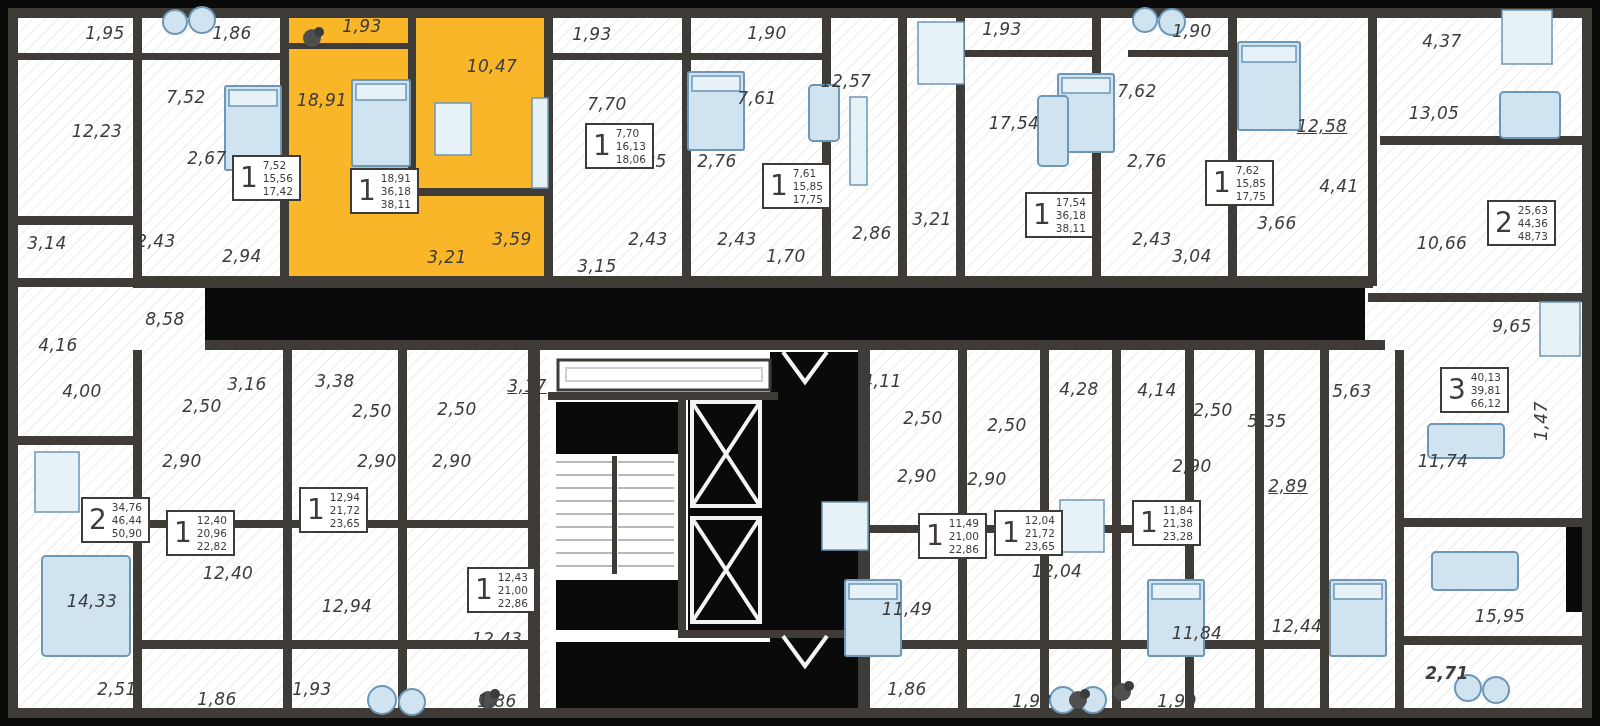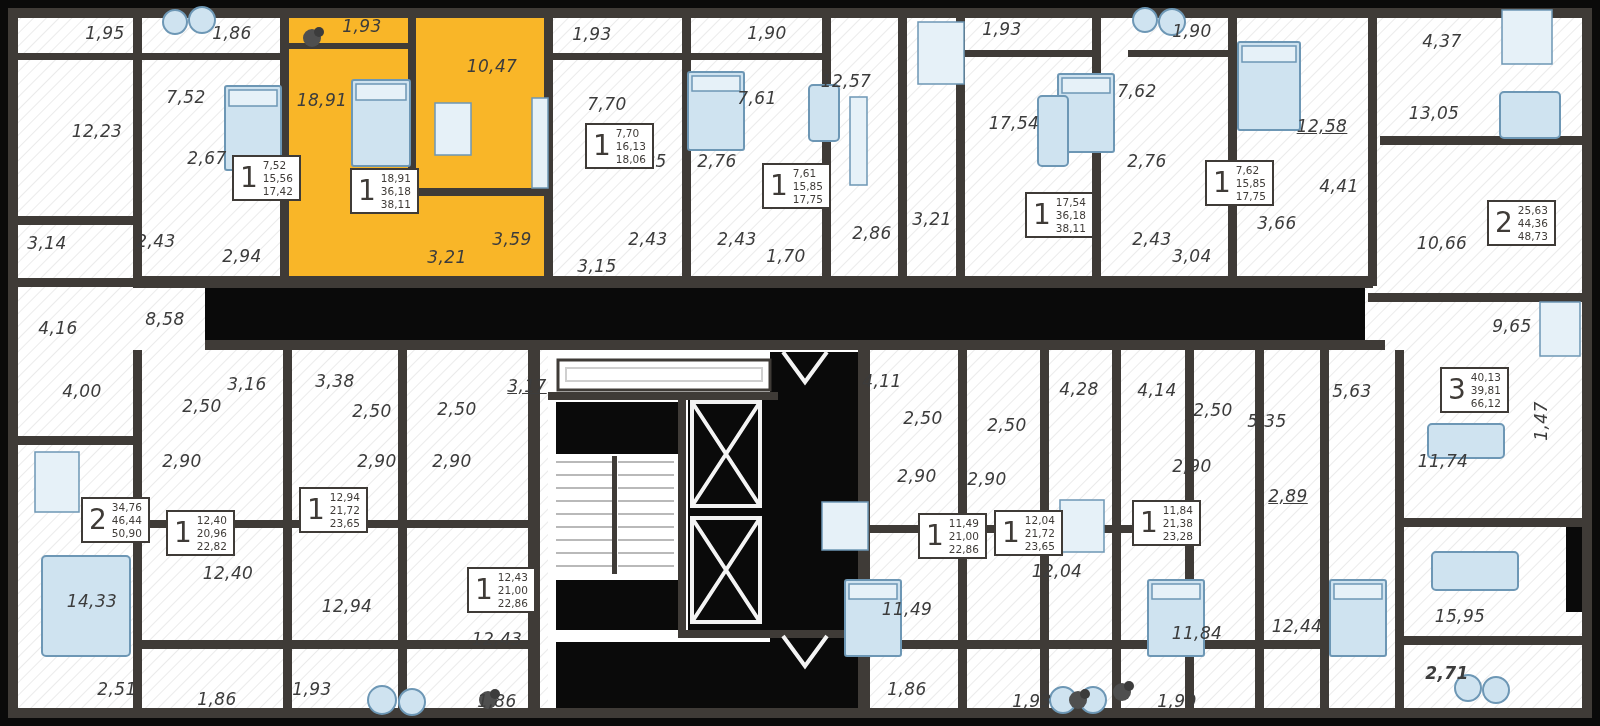--- a/index.html
+++ b/index.html
@@ -268,21 +268,21 @@
       <div class="room-label" style="left: 1147px; top: 161px;">2,76</div>
       <div class="room-label" style="left: 1152px; top: 239px;">2,43</div>
       <div class="room-label" style="left: 1192px; top: 256px;">3,04</div>
       <div class="room-label" style="left: 1192px; top: 31px;">1,90</div>
       <div class="room-label" style="left: 1322px; top: 126px; text-decoration: underline;">12,58</div>
       <div class="room-label" style="left: 1277px; top: 223px;">3,66</div>
       <div class="room-label" style="left: 1339px; top: 186px;">4,41</div>
       <div class="room-label" style="left: 1442px; top: 41px;">4,37</div>
       <div class="room-label" style="left: 1434px; top: 113px;">13,05</div>
       <div class="room-label" style="left: 1442px; top: 243px;">10,66</div>
-      <div class="room-label" style="left: 58px; top: 328px; text-align: right;">4,16</div>
+      <div class="room-label" style="left: 58px; top: 345px; text-align: right;">4,16</div>
       <div class="room-label" style="left: 165px; top: 319px;">8,58</div>
       <div class="room-label" style="left: 82px; top: 391px;">4,00</div>
       <div class="room-label" style="left: 247px; top: 384px;">3,16</div>
       <div class="room-label" style="left: 335px; top: 381px;">3,38</div>
       <div class="room-label" style="left: 202px; top: 406px;">2,50</div>
       <div class="room-label" style="left: 372px; top: 411px;">2,50</div>
       <div class="room-label" style="left: 457px; top: 409px;">2,50</div>
       <div class="room-label" style="left: 527px; top: 386px; text-decoration: underline;">3,17</div>
       <div class="room-label" style="left: 182px; top: 461px;">2,90</div>
       <div class="room-label" style="left: 377px; top: 461px;">2,90</div>
@@ -294,37 +294,37 @@
       <div class="room-label" style="left: 987px; top: 479px;">2,90</div>
       <div class="room-label" style="left: 1079px; top: 389px;">4,28</div>
       <div class="room-label" style="left: 1157px; top: 390px;">4,14</div>
       <div class="room-label" style="left: 1213px; top: 410px;">2,50</div>
       <div class="room-label" style="left: 1192px; top: 466px;">2,90</div>
       <div class="room-label" style="left: 1267px; top: 421px;">5,35</div>
       <div class="room-label" style="left: 1352px; top: 391px;">5,63</div>
       <div class="room-label" style="left: 1512px; top: 326px;">9,65</div>
       <div class="room-label" style="left: 1443px; top: 461px;">11,74</div>
       <div class="room-label vertical" style="left: 1541px; top: 421px;">1,47</div>
-      <div class="room-label" style="left: 1288px; top: 496px; text-decoration: underline;">2,89</div>
+      <div class="room-label" style="left: 1288px; top: 486px; text-decoration: underline;">2,89</div>
       <div class="room-label" style="left: 92px; top: 601px;">14,33</div>
       <div class="room-label" style="left: 117px; top: 689px;">2,51</div>
       <div class="room-label" style="left: 228px; top: 573px;">12,40</div>
       <div class="room-label" style="left: 217px; top: 699px;">1,86</div>
       <div class="room-label" style="left: 347px; top: 606px;">12,94</div>
       <div class="room-label" style="left: 312px; top: 689px;">1,93</div>
       <div class="room-label" style="left: 497px; top: 639px;">12,43</div>
       <div class="room-label" style="left: 497px; top: 701px;">1,86</div>
       <div class="room-label" style="left: 907px; top: 609px;">11,49</div>
       <div class="room-label" style="left: 907px; top: 689px;">1,86</div>
       <div class="room-label" style="left: 1057px; top: 571px;">12,04</div>
       <div class="room-label" style="left: 1032px; top: 701px;">1,93</div>
       <div class="room-label" style="left: 1197px; top: 633px;">11,84</div>
       <div class="room-label" style="left: 1177px; top: 701px;">1,90</div>
       <div class="room-label" style="left: 1297px; top: 626px;">12,44</div>
-      <div class="room-label" style="left: 1460px; top: 616px;">15,95</div>
+      <div class="room-label" style="left: 1500px; top: 616px;">15,95</div>
       <div class="room-label" style="left: 1447px; top: 673px; font-weight: bold;">2,71</div>
     </div>
 
   <div id="boxes">
       <div class="stat-box" style="left: 232px; top: 155px;">
         <div class="cnt">1</div>
         <div class="vals">
           <div>7,52</div>
           <div>15,56</div>
           <div>17,42</div>

